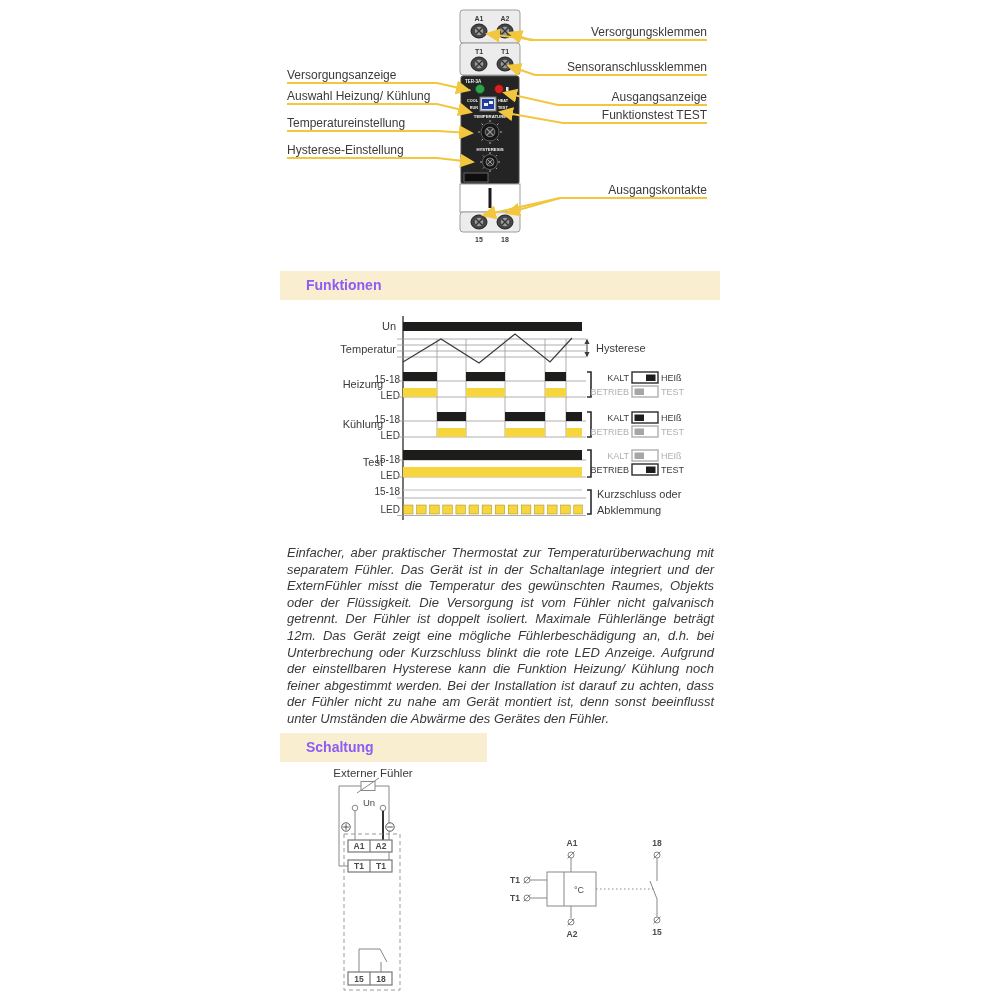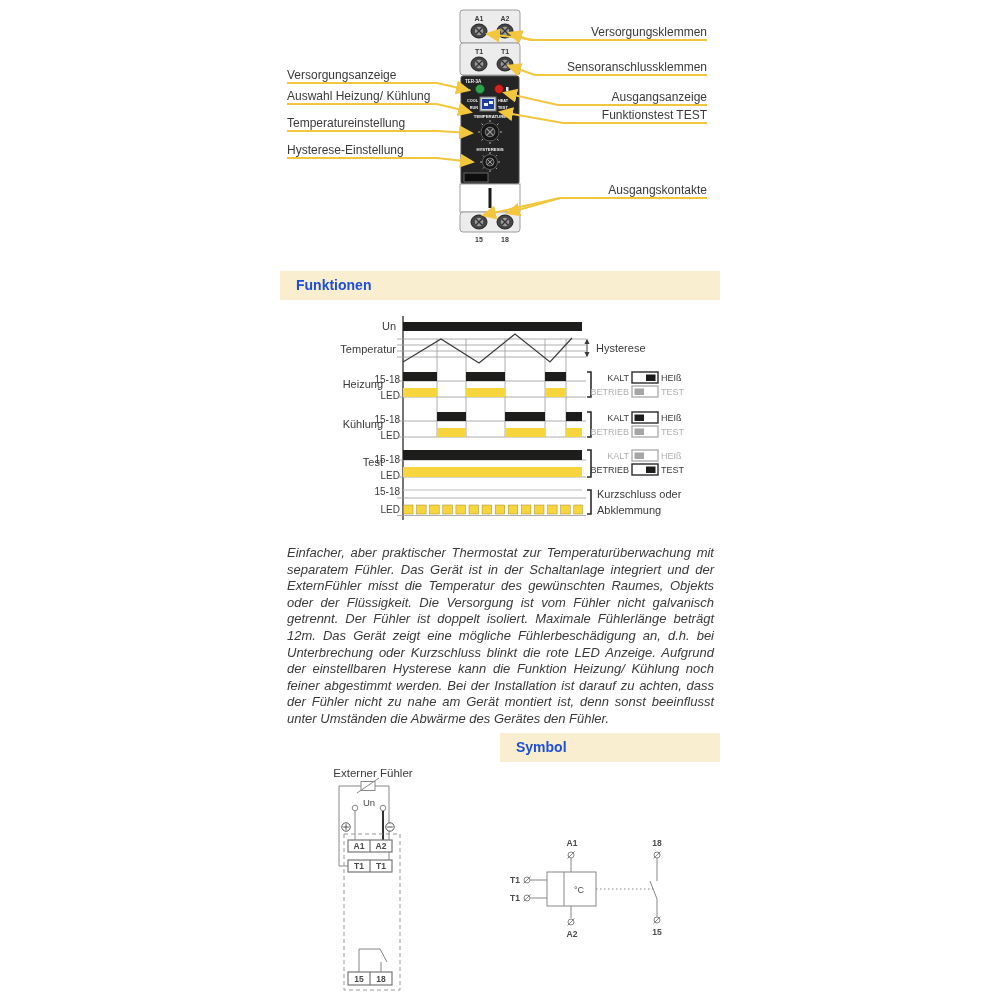--- a/index.html
+++ b/index.html
@@ -1,20 +1,20 @@
 <!DOCTYPE html>
 <html><head>
 <meta charset="utf-8">
 <style>
   html,body{margin:0;padding:0;background:#fff;}
   #page{position:relative;width:1000px;height:1000px;background:#ffffff;overflow:hidden;
         font-family:"Liberation Sans",sans-serif;color:#3a3a3a;}
   .abs{position:absolute;}
-  .section-header{background:#f9efd0;color:#1d4ed8;font-size:14px;font-weight:bold;
-        line-height:29px;padding-left:16px;box-sizing:border-box;}
+  .section-header{background:#f9efd0;color:#8b5cf6;font-size:14px;font-weight:bold;
+        line-height:29px;padding-left:26px;box-sizing:border-box;}
   .desc{font-size:13px;line-height:16.6px;text-align:justify;color:#3a3a3a;font-style:italic;}
   svg text{font-family:"Liberation Sans",sans-serif;}
   .callout-txt{font-size:12px;fill:#3a3a3a;}
   .rowlbl{font-size:11px;fill:#3a3a3a;}
   .sublbl{font-size:10px;fill:#3a3a3a;}
   .leg-dark{font-size:9px;fill:#3a3a3a;}
   .leg-gray{font-size:9px;fill:#b0b0b0;}
   .termlbl{font-size:7px;font-weight:bold;fill:#3a3a3a;}
   .panel-txt{fill:#f2f2f2;font-weight:bold;}
   .cktlbl{font-size:8.5px;font-weight:bold;fill:#4a4a4a;}
@@ -270,22 +270,22 @@
         <rect x="293.8" y="197" width="8.5" height="9"></rect>
     </g>
     <line x1="117" y1="207.5" x2="306" y2="207.5" stroke="#9a9a9a" stroke-width="0.8"></line>
     <polyline points="307,182 311,182 311,206 307,206" fill="none" stroke="#2b2b2b" stroke-width="1.6"></polyline>
     <text class="rowlbl" x="317" y="190">Kurzschluss oder</text>
     <text class="rowlbl" x="317" y="206">Abklemmung</text>
   </svg>
 
   <div class="abs desc" style="left:287px;top:545px;width:427px;">Einfacher, aber praktischer Thermostat zur Temperaturüberwachung mit separatem Fühler. Das Gerät ist in der Schaltanlage integriert und der ExternFühler misst die Temperatur des gewünschten Raumes, Objekts oder der Flüssigkeit. Die Versorgung ist vom Fühler nicht galvanisch getrennt. Der Fühler ist doppelt isoliert. Maximale Fühlerlänge beträgt 12m. Das Gerät zeigt eine mögliche Fühlerbeschädigung an, d.h. bei Unterbrechung oder Kurzschluss blinkt die rote LED Anzeige. Aufgrund der einstellbaren Hysterese kann die Funktion Heizung/ Kühlung noch feiner abgestimmt werden. Bei der Installation ist darauf zu achten, dass der Fühler nicht zu nahe am Gerät montiert ist, denn sonst beeinflusst unter Umständen die Abwärme des Gerätes den Fühler.</div>
 
-  <div class="abs section-header" style="left:500px;top:733px;width:220px;height:29px;">
-    <span>Symbol</span>
+  <div class="abs section-header" style="left:280px;top:733px;width:207px;height:29px;">
+    <span>Schaltung</span>
   </div>
 
   <svg class="abs" style="left:280px;top:765px" width="440" height="235" viewBox="0 0 440 235">
 
     <g>
       <text x="93" y="12" text-anchor="middle" font-size="11.5" fill="#3a3a3a">Externer Fühler</text>
       <g stroke="#888" stroke-width="1" fill="none">
         <line x1="59" y1="21" x2="109" y2="21"></line>
         <rect x="81" y="16.5" width="14" height="9" fill="#fff"></rect>
         <line x1="77" y1="28" x2="99" y2="13"></line>

